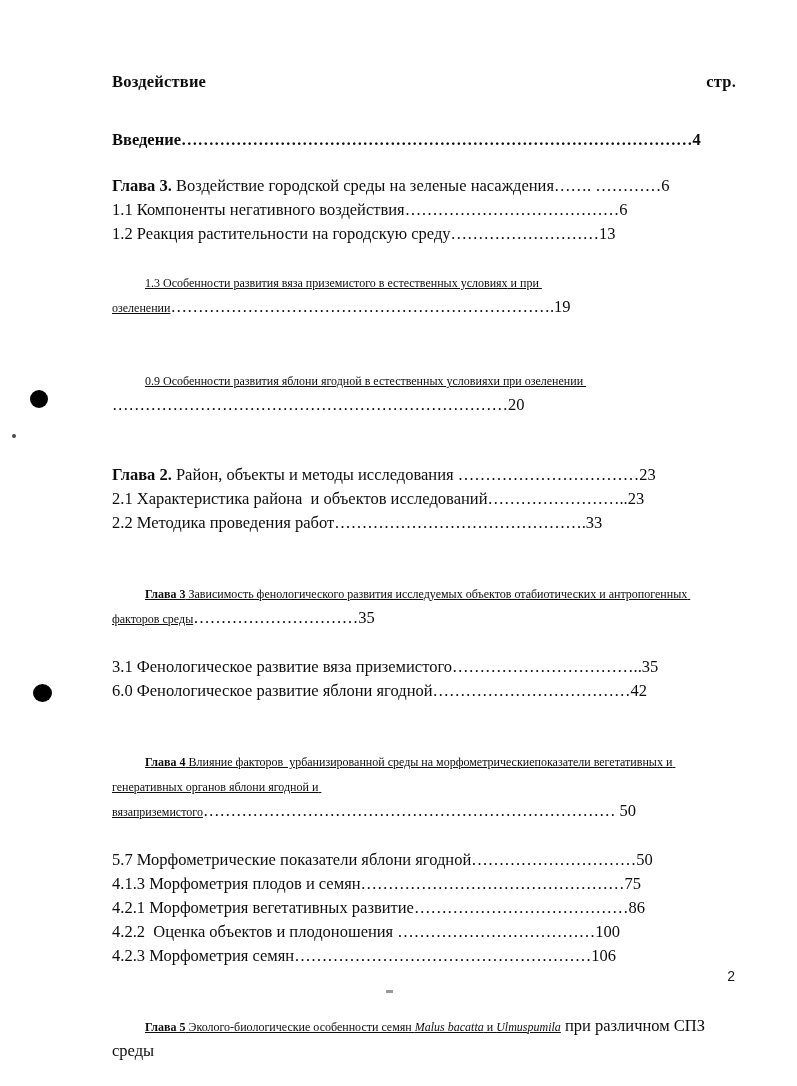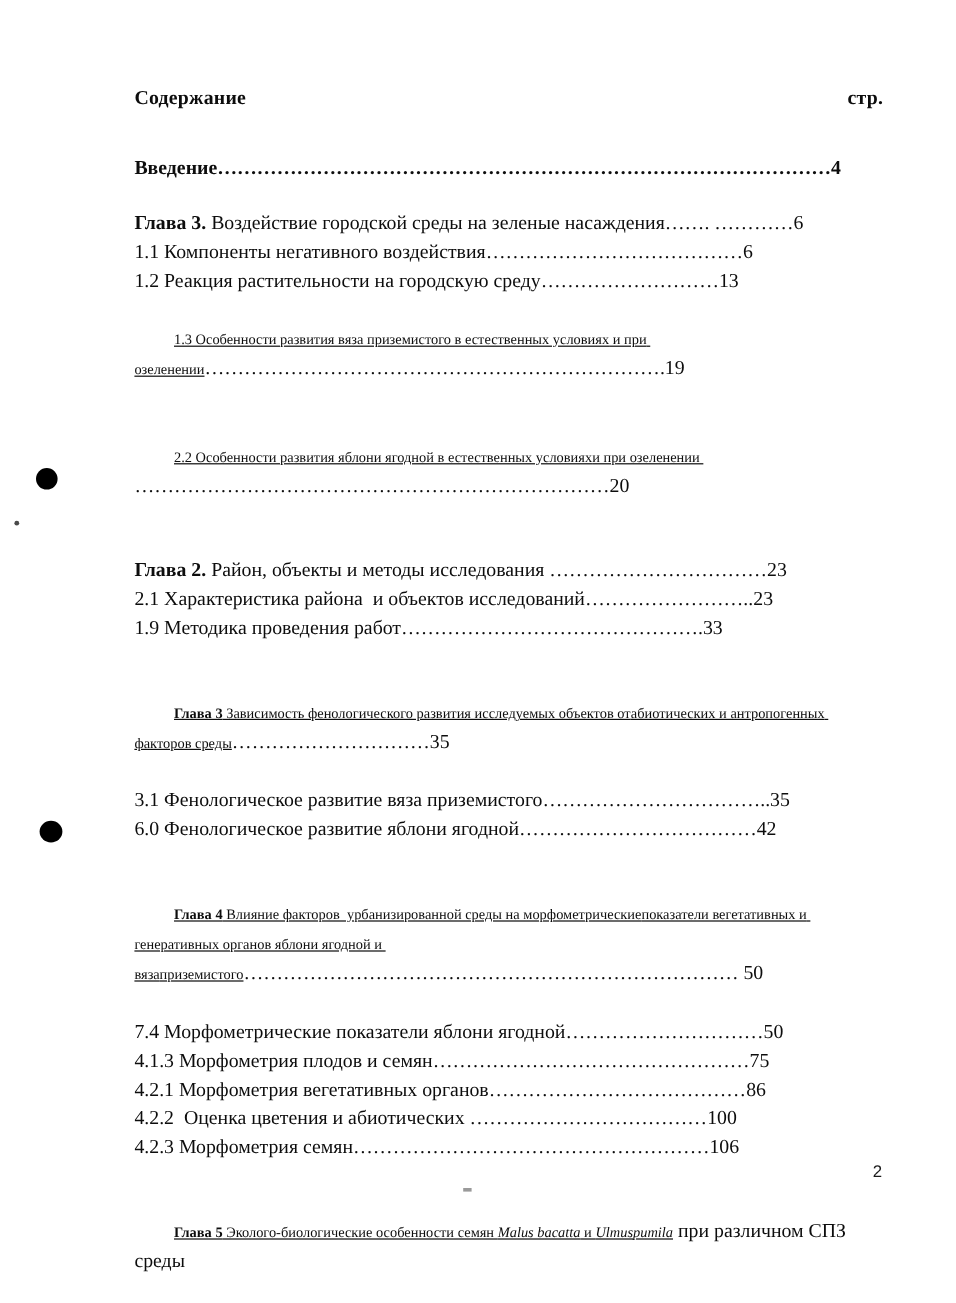--- a/index.html
+++ b/index.html
@@ -97,76 +97,76 @@
 <div class="page">
 
   <div class="blob blob-1"></div>
   <div class="blob blob-2"></div>
   <div class="speck-1"></div>
   <div class="speck-2"></div>
 
   <div class="content">
 
     <div class="toc-header">
-      <span>Содержание</span>
+      <span>Воздействие</span>
       <span>стр.</span>
     </div>
 
     <div class="group">
       <div class="toc-line"><span class="lead-bold">Введение</span><span class="lead-bold">…………………………………………………………………………………</span><span class="lead-bold">4</span></div>
     </div>
 
     <div class="group">
       <div class="toc-line"><span class="lead-bold">Глава 3.</span><span> Воздействие городской среды на зеленые насаждения……. </span><span>…………</span><span>6</span></div>
 
       <div class="toc-line"><span>1.1 Компоненты негативного воздействия</span><span>…………………………………</span><span>6</span></div>
 
       <div class="toc-line"><span>1.2 Реакция растительности на городскую среду</span><span>………………………</span><span>13</span></div>
 
       <div class="toc-line">
         <span class="ln">1.3 Особенности развития вяза приземистого в естественных условиях</span><span class="ln"> и при озеленении</span><span>…………………………………………………………….</span><span>19</span>
       </div>
 
       <div class="toc-line">
-        <span class="ln">2.2 Особенности развития яблони ягодной в естественных условиях</span><span class="ln">и при озеленении </span><span>………………………………………………………………</span><span>20</span>
+        <span class="ln">0.9 Особенности развития яблони ягодной в естественных условиях</span><span class="ln">и при озеленении </span><span>………………………………………………………………</span><span>20</span>
       </div>
     </div>
 
     <div class="group">
       <div class="toc-line"><span class="lead-bold">Глава 2.</span><span> Район, объекты и методы исследования </span><span>……………………………</span><span>23</span></div>
 
       <div class="toc-line"><span>2.1 Характеристика района  и объектов исследований</span><span>……………………..</span><span>23</span></div>
 
-      <div class="toc-line"><span>1.9 Методика проведения работ</span><span>……………………………………….</span><span>33</span></div>
+      <div class="toc-line"><span>2.2 Методика проведения работ</span><span>……………………………………….</span><span>33</span></div>
     </div>
 
     <div class="group">
       <div class="toc-line">
         <span class="ln jfull"><span class="lead-bold">Глава 3</span><span> Зависимость фенологического развития исследуемых объектов от</span></span><span class="ln">абиотических и антропогенных факторов среды</span><span>…………………………</span><span>35</span>
       </div>
 
       <div class="toc-line"><span>3.1 Фенологическое развитие вяза приземистого</span><span>……………………………..</span><span>35</span></div>
 
       <div class="toc-line"><span>6.0 Фенологическое развитие яблони ягодной</span><span>………………………………</span><span>42</span></div>
     </div>
 
     <div class="group">
       <div class="toc-line">
         <span class="ln jfull"><span class="lead-bold">Глава 4</span><span> Влияние факторов  урбанизированной среды на морфометрические</span></span><span class="ln jfull">показатели вегетативных и генеративных органов яблони ягодной и вяза</span><span class="ln">приземистого</span><span>…………………………………………………………………</span><span> 50</span>
       </div>
 
-      <div class="toc-line"><span>7.4 Морфометрические показатели яблони ягодной</span><span>…………………………</span><span>50</span></div>
+      <div class="toc-line"><span>5.7 Морфометрические показатели яблони ягодной</span><span>…………………………</span><span>50</span></div>
 
 
 
       <div class="toc-line"><span>4.1.3 Морфометрия плодов и семян</span><span>…………………………………………</span><span>75</span></div>
 
-      <div class="toc-line"><span>4.2.1 Морфометрия вегетативных органов</span><span>…………………………………</span><span>86</span></div>
+      <div class="toc-line"><span>4.2.1 Морфометрия вегетативных развитие</span><span>…………………………………</span><span>86</span></div>
 
-      <div class="toc-line"><span>4.2.2  Оценка цветения и абиотических </span><span>………………………………</span><span>100</span></div>
+      <div class="toc-line"><span>4.2.2  Оценка объектов и плодоношения </span><span>………………………………</span><span>100</span></div>
 
       <div class="toc-line"><span>4.2.3 Морфометрия семян</span><span>………………………………………………</span><span>106</span></div>
 
     </div>
 
     <div class="group">
       <div class="toc-line">
         <span class="ln jfull"><span class="lead-bold">Глава 5</span><span> Эколого-биологические особенности семян </span><span class="ital">Malus bacatta</span><span> и </span><span class="ital">Ulmus</span></span><span class="ln ital">pumila</span><span> при различном СПЗ среды</span>
       </div>
 

